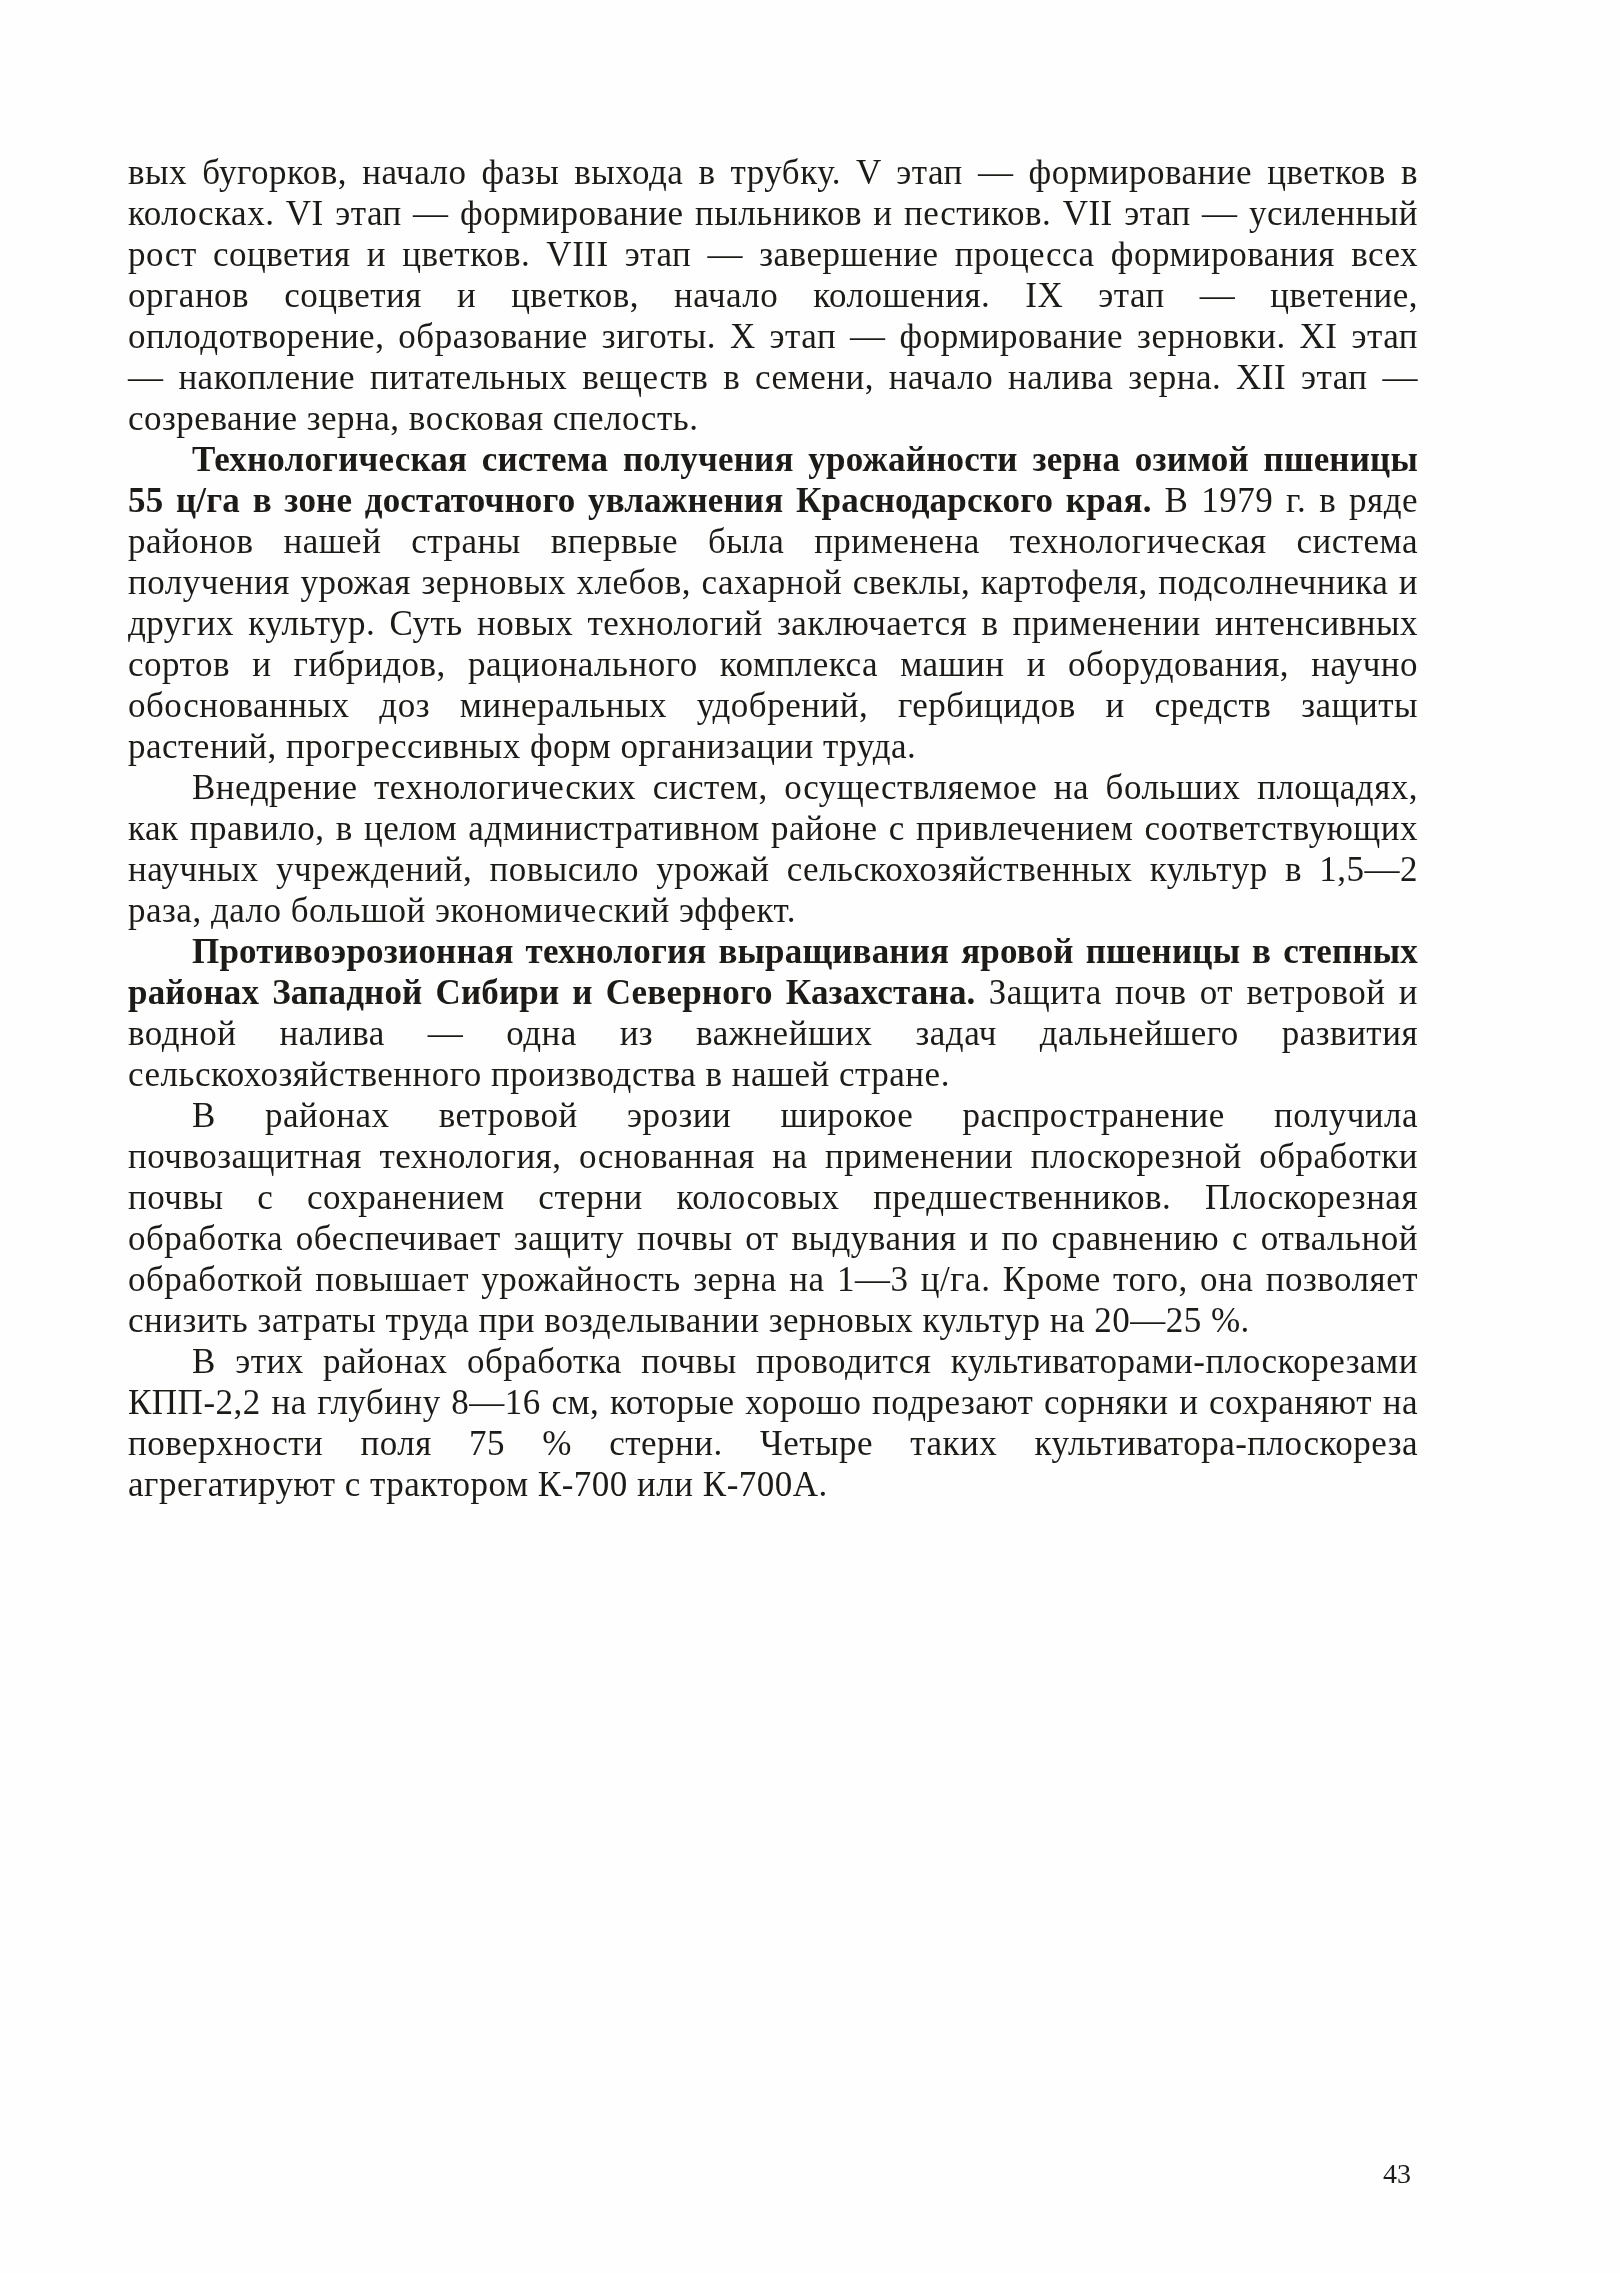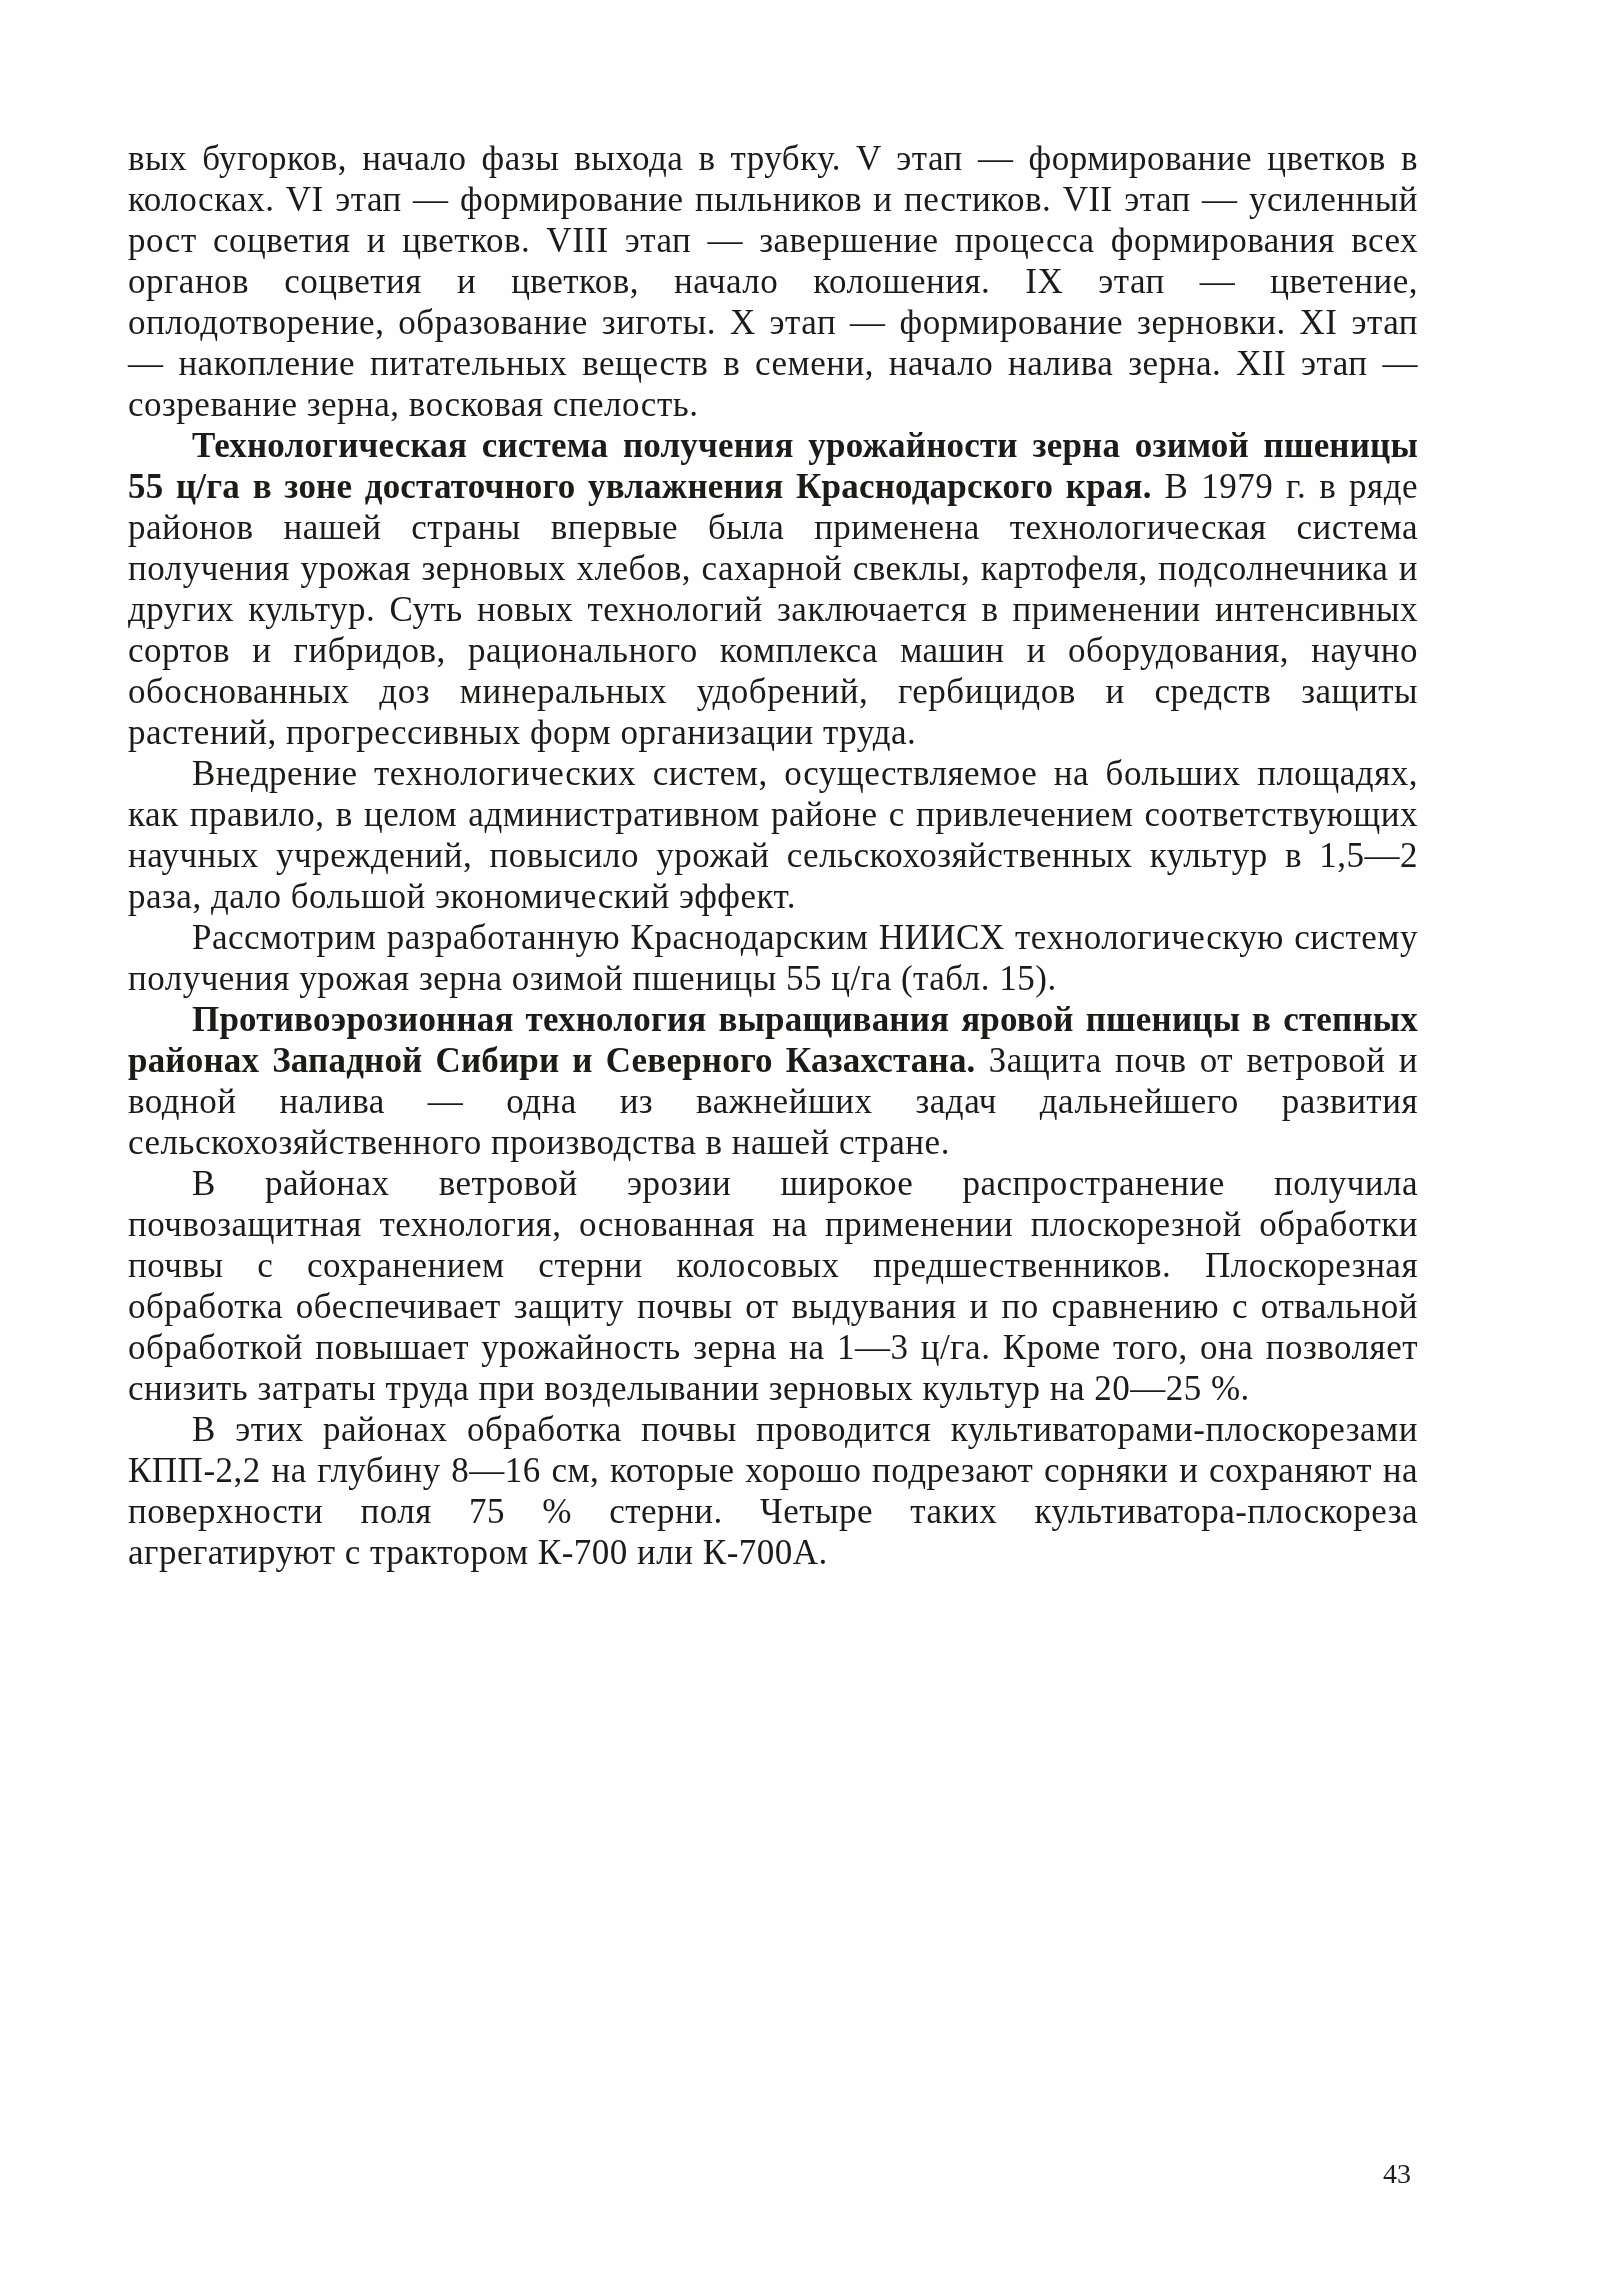--- a/index.html
+++ b/index.html
@@ -10,21 +10,21 @@
   .page {
     position: relative;
     width: 1621px;
     height: 2273px;
     background: #fefefe;
     overflow: hidden;
   }
   .text-block {
     position: absolute;
     left: 128px;
-    top: 138px;
+    top: 152px;
     width: 1290px;
     font-family: "Liberation Serif", "DejaVu Serif", serif;
     font-size: 35px;
     line-height: 41px;
     letter-spacing: 0.5px;
     color: #1d1b18;
     text-align: justify;
   }
   .para {
     margin: 0;
@@ -50,20 +50,19 @@
   }
 </style>
 </head>
 <body>
 
 <div class="page">
   <main class="text-block">
     <p class="para continuation"><span>вых бугорков, начало фазы выхода в трубку. V этап — формирование цветков в колосках. VI этап — формирование пыльников и пестиков. VII этап — усиленный рост соцветия и цветков. VIII этап — завершение процесса формирования всех органов соцветия и цветков, начало колошения. IX этап — цветение, оплодотворение, образование зиготы. X этап — формирование зерновки. XI этап — накопление питательных веществ в семени, начало налива зерна. XII этап — созревание зерна, восковая спелость.</span></p>
     <p class="para"><b class="lead">Технологическая система получения урожайности зерна озимой пшеницы 55 ц/га в зоне достаточного увлажнения Краснодарского края.</b><span> В 1979 г. в ряде районов нашей страны впервые была применена технологическая система получения урожая зерновых хлебов, сахарной свеклы, картофеля, подсолнечника и других культур. Суть новых технологий заключается в применении интенсивных сортов и гибридов, рационального комплекса машин и оборудования, научно обоснованных доз минеральных удобрений, гербицидов и средств защиты растений, прогрессивных форм организации труда.</span></p>
     <p class="para"><span>Внедрение технологических систем, осуществляемое на больших площадях, как правило, в целом административном районе с привлечением соответствующих научных учреждений, повысило урожай сельскохозяйственных культур в 1,5—2 раза, дало большой экономический эффект.</span></p>
-    <p class="para"><span>Рассмотрим разработанную Краснодарским НИИСХ технологическую систему получения урожая зерна озимой пшеницы 55 ц/га (табл. 15).</span></p>
     <p class="para"><b class="lead">Противоэрозионная технология выращивания яровой пшеницы в степных районах Западной Сибири и Северного Казахстана.</b><span> Защита почв от ветровой и водной налива — одна из важнейших задач дальнейшего развития сельскохозяйственного производства в нашей стране.</span></p>
     <p class="para"><span>В районах ветровой эрозии широкое распространение получила почвозащитная технология, основанная на применении плоскорезной обработки почвы с сохранением стерни колосовых предшественников. Плоскорезная обработка обеспечивает защиту почвы от выдувания и по сравнению с отвальной обработкой повышает урожайность зерна на 1—3 ц/га. Кроме того, она позволяет снизить затраты труда при возделывании зерновых культур на 20—25 %.</span></p>
     <p class="para"><span>В этих районах обработка почвы проводится культиваторами-плоскорезами КПП-2,2 на глубину 8—16 см, которые хорошо подрезают сорняки и сохраняют на поверхности поля 75 % стерни. Четыре таких культиватора-плоскореза агрегатируют с трактором К-700 или К-700А.</span></p>
   </main>
   <div class="page-number">43</div>
 </div>
 
 
 </body></html>

